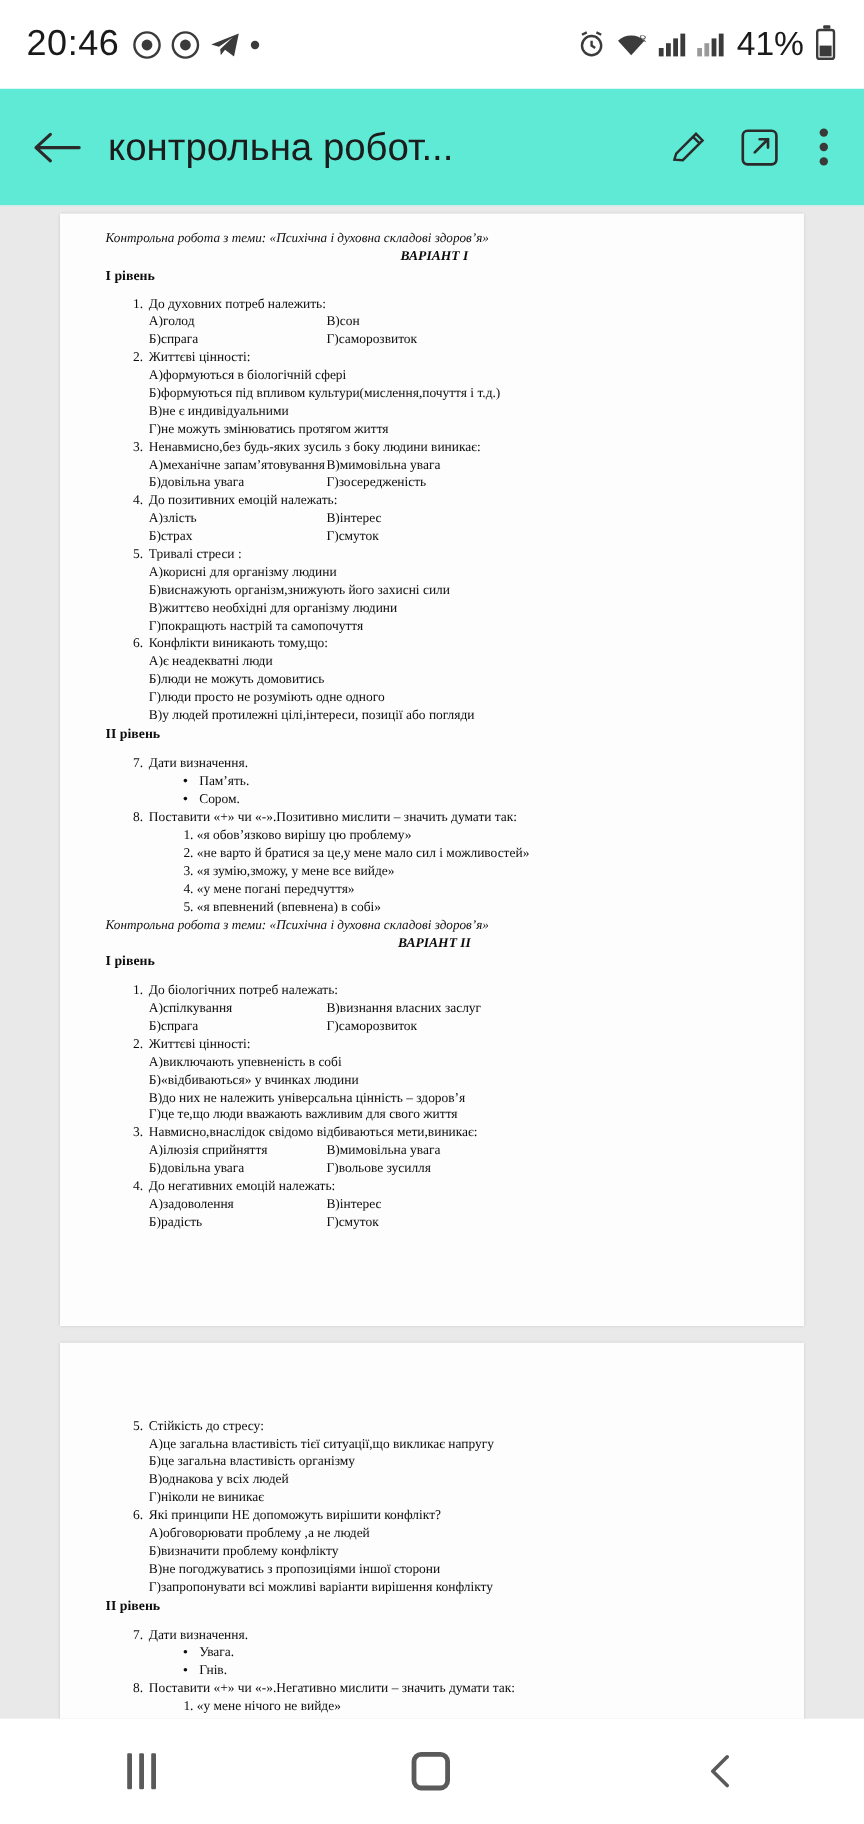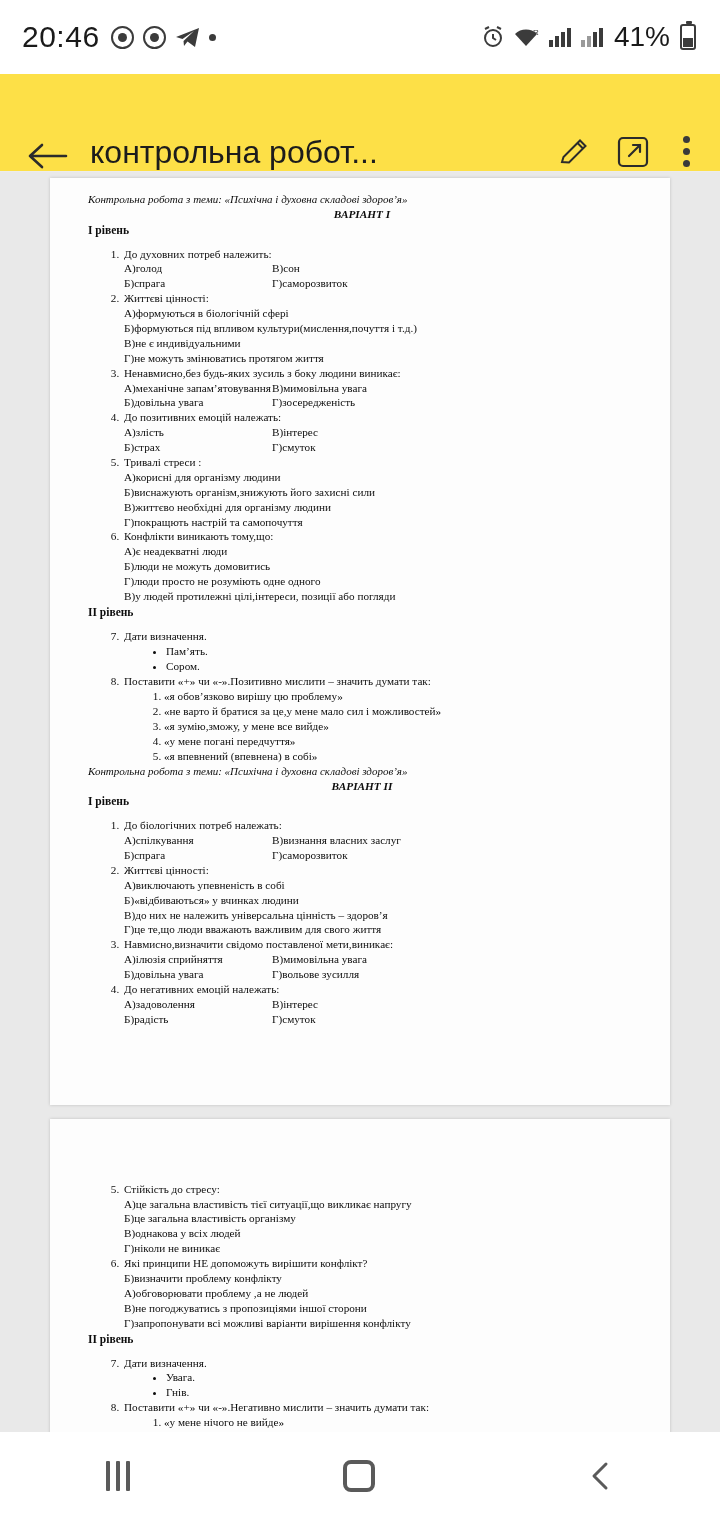--- a/index.html
+++ b/index.html
@@ -86,23 +86,23 @@
     content:"";
     position:absolute;
     left:1px; right:1px; bottom:1px;
     height: 40%;
     background:#3b3b3b;
   }
 
   
   .app-bar {
     height: 98px;
-    background: #fde047;
+    background: #5eead4;
     display: flex;
-    align-items: flex-end;
+    align-items: center;
     padding: 0 18px 0 26px;
     gap: 18px;
     flex: 0 0 auto;
     border-bottom: 1px solid #ececec;
   }
   .back-arrow { width: 42px; height: 30px; cursor: pointer; flex: 0 0 auto; }
   .doc-title {
     flex: 1 1 auto;
     font-size: 32px;
     color: #1c1c1c;
@@ -406,21 +406,21 @@
             </span>
           </li>
           <li>
             <span class="q-text">Життєві цінності:</span>
             <span class="opt-line">А)виключають упевненість в собі</span>
             <span class="opt-line">Б)«відбиваються» у вчинках людини</span>
             <span class="opt-line">В)до них не належить універсальна цінність – здоров’я</span>
             <span class="opt-line">Г)це те,що люди вважають важливим для свого життя</span>
           </li>
           <li>
-            <span class="q-text">Навмисно,визначити свідомо поставленої мети,виникає:</span>
+            <span class="q-text">Навмисно,внаслідок свідомо відбиваються мети,виникає:</span>
             <span class="opts">
               <span class="opt-row">
                   <span class="opt-a">А)ілюзія сприйняття</span>
                   <span class="opt-b">В)мимовільна увага</span>
                 </span>
               <span class="opt-row">
                   <span class="opt-a">Б)довільна увага</span>
                   <span class="opt-b">Г)вольове зусилля</span>
                 </span>
             </span>
@@ -448,22 +448,22 @@
         <ol class="qlist" start="5">
           <li>
             <span class="q-text">Стійкість до стресу:</span>
             <span class="opt-line">А)це загальна властивість тієї ситуації,що викликає напругу</span>
             <span class="opt-line">Б)це загальна властивість організму</span>
             <span class="opt-line">В)однакова у всіх людей</span>
             <span class="opt-line">Г)ніколи не виникає</span>
           </li>
           <li>
             <span class="q-text">Які принципи НЕ допоможуть вирішити конфлікт?</span>
+            <span class="opt-line">А)обговорювати проблему ,а не людей</span>
             <span class="opt-line">Б)визначити проблему конфлікту</span>
-            <span class="opt-line">А)обговорювати проблему ,а не людей</span>
             <span class="opt-line">В)не погоджуватись з пропозиціями іншої сторони</span>
             <span class="opt-line">Г)запропонувати всі можливі варіанти вирішення конфлікту</span>
           </li>
         </ol>
 
         <div class="level">II рівень</div>
         <ol class="qlist" start="7">
           <li>
             <span class="q-text">Дати визначення.</span>
             <ul class="bullets">

